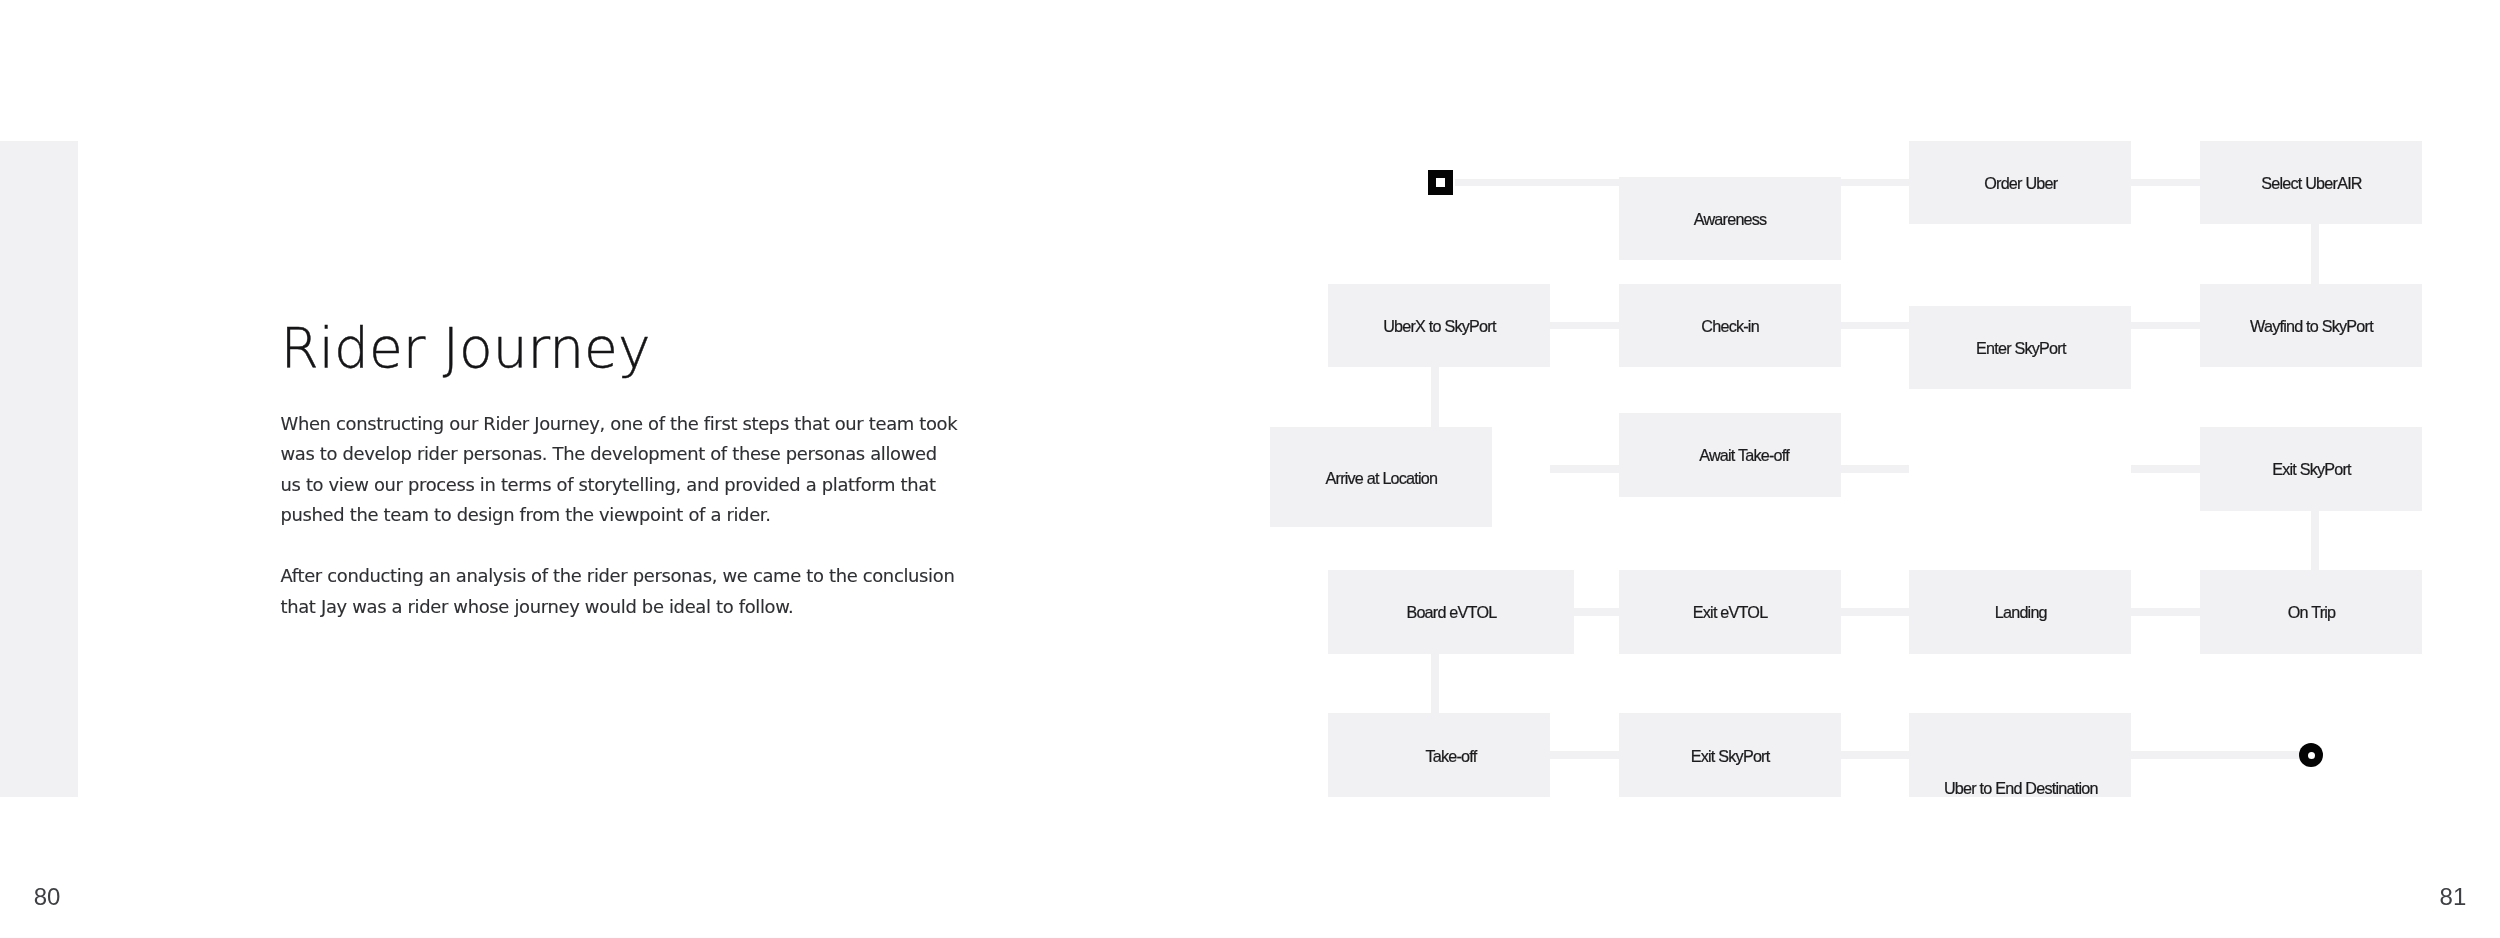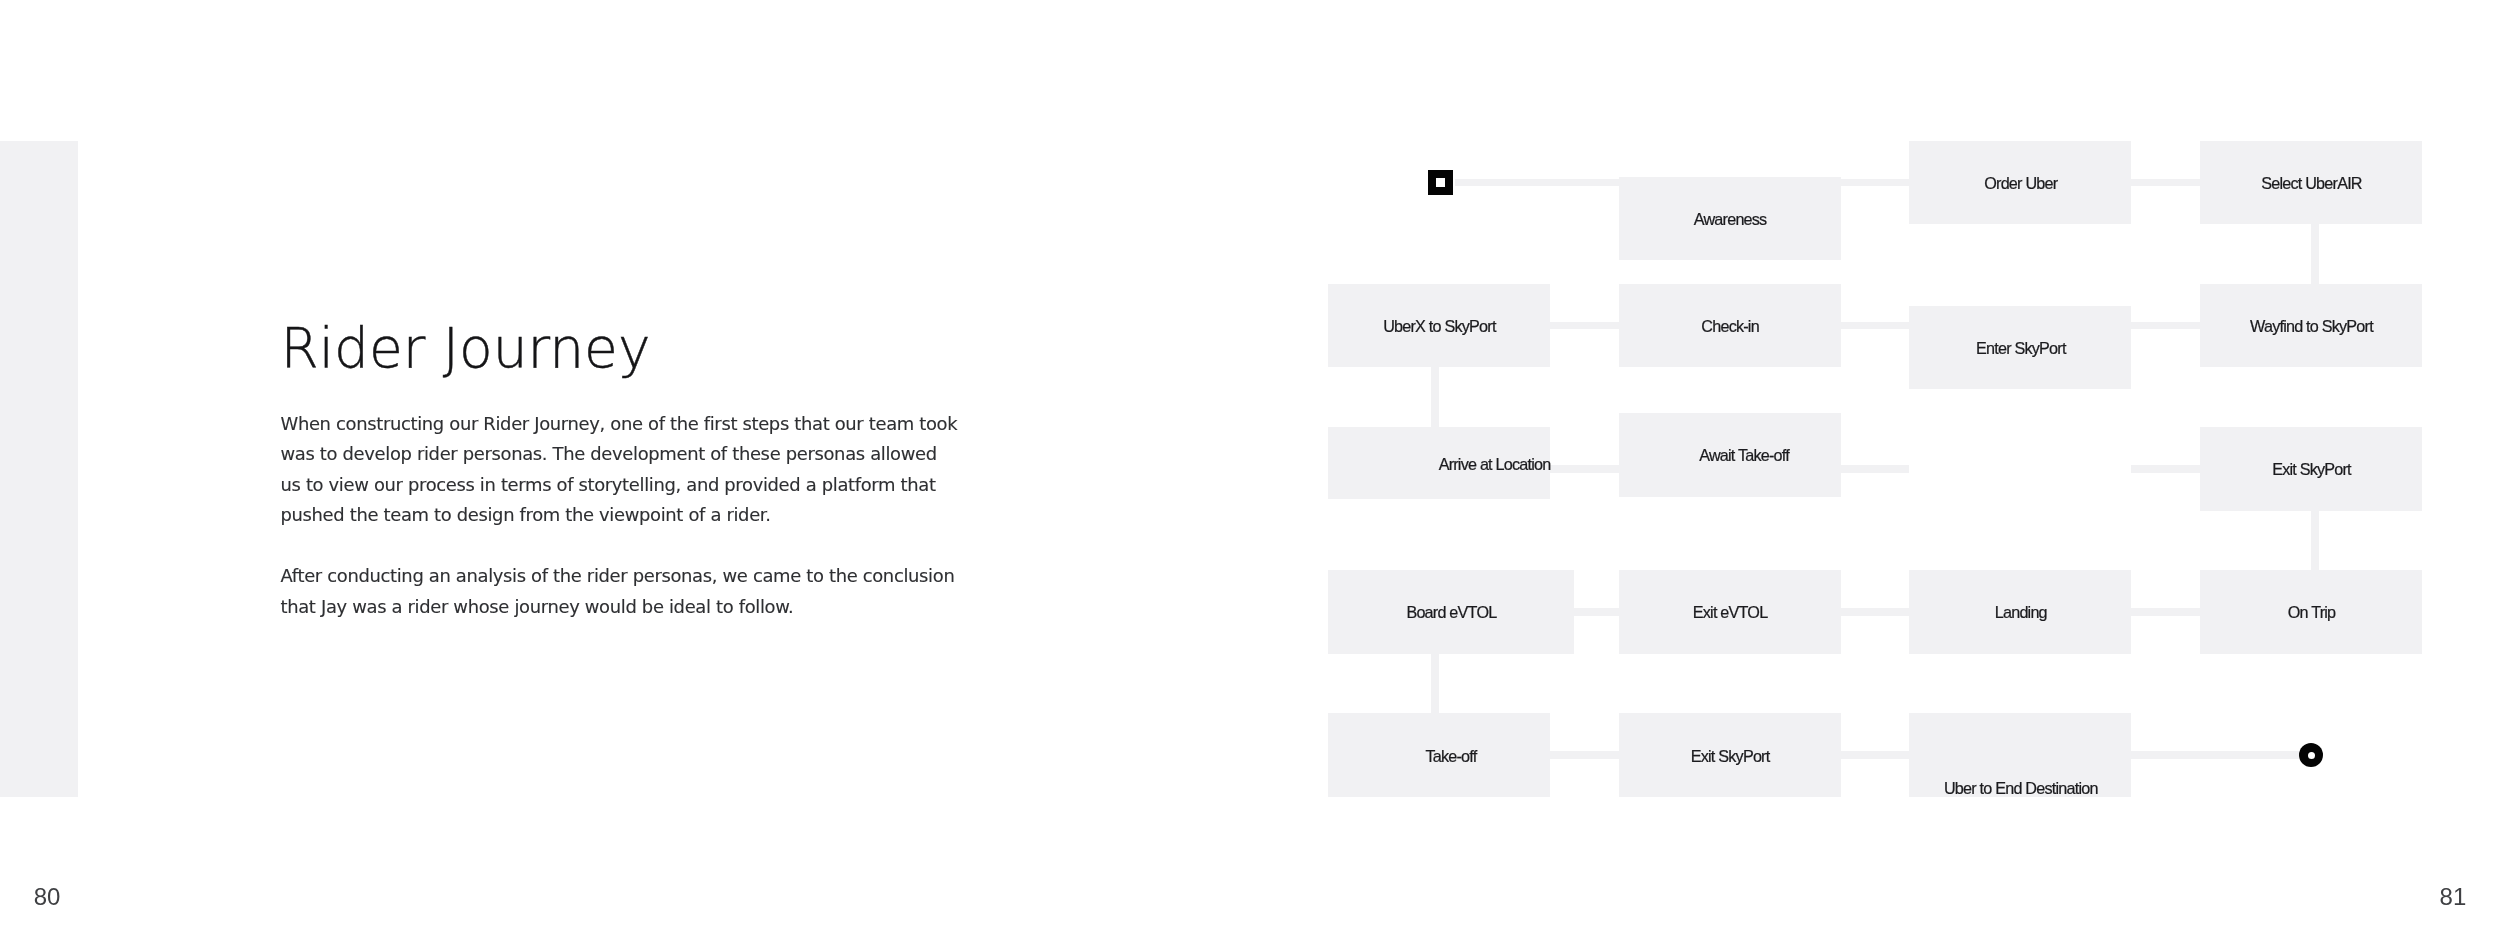--- a/index.html
+++ b/index.html
@@ -115,21 +115,21 @@
       </div>
       <div class="flow-node" style="left: 1909.4px; top: 283.85px; width: 222px; height: 83.5px; margin-top: 22px;">
         <span>Enter SkyPort</span>
       </div>
       <div class="flow-node" style="left: 1618.7px; top: 283.85px; width: 222px; height: 83.5px;">
         <span>Check-in</span>
       </div>
       <div class="flow-node" style="left: 1328px; top: 283.85px; width: 222px; height: 83.5px;">
         <span>UberX to SkyPort</span>
       </div>
-      <div class="flow-node" style="left: 1328px; top: 427px; width: 222px; height: 72px; justify-content: flex-end;">
+      <div class="flow-node" style="left: 1270px; top: 427px; width: 222px; height: 100px;">
         <span>Arrive at Location</span>
       </div>
       <div class="flow-node" style="left: 1618.7px; top: 413px; width: 222px; height: 83.5px; padding-left: 28px;">
         <span>Await Take-off</span>
       </div>
       <div class="flow-node" style="left: 2200.1px; top: 427px; width: 222px; height: 83.5px;">
         <span>Exit SkyPort</span>
       </div>
       <div class="flow-node" style="left: 2200.1px; top: 570.15px; width: 222px; height: 83.5px;">
         <span>On Trip</span>

